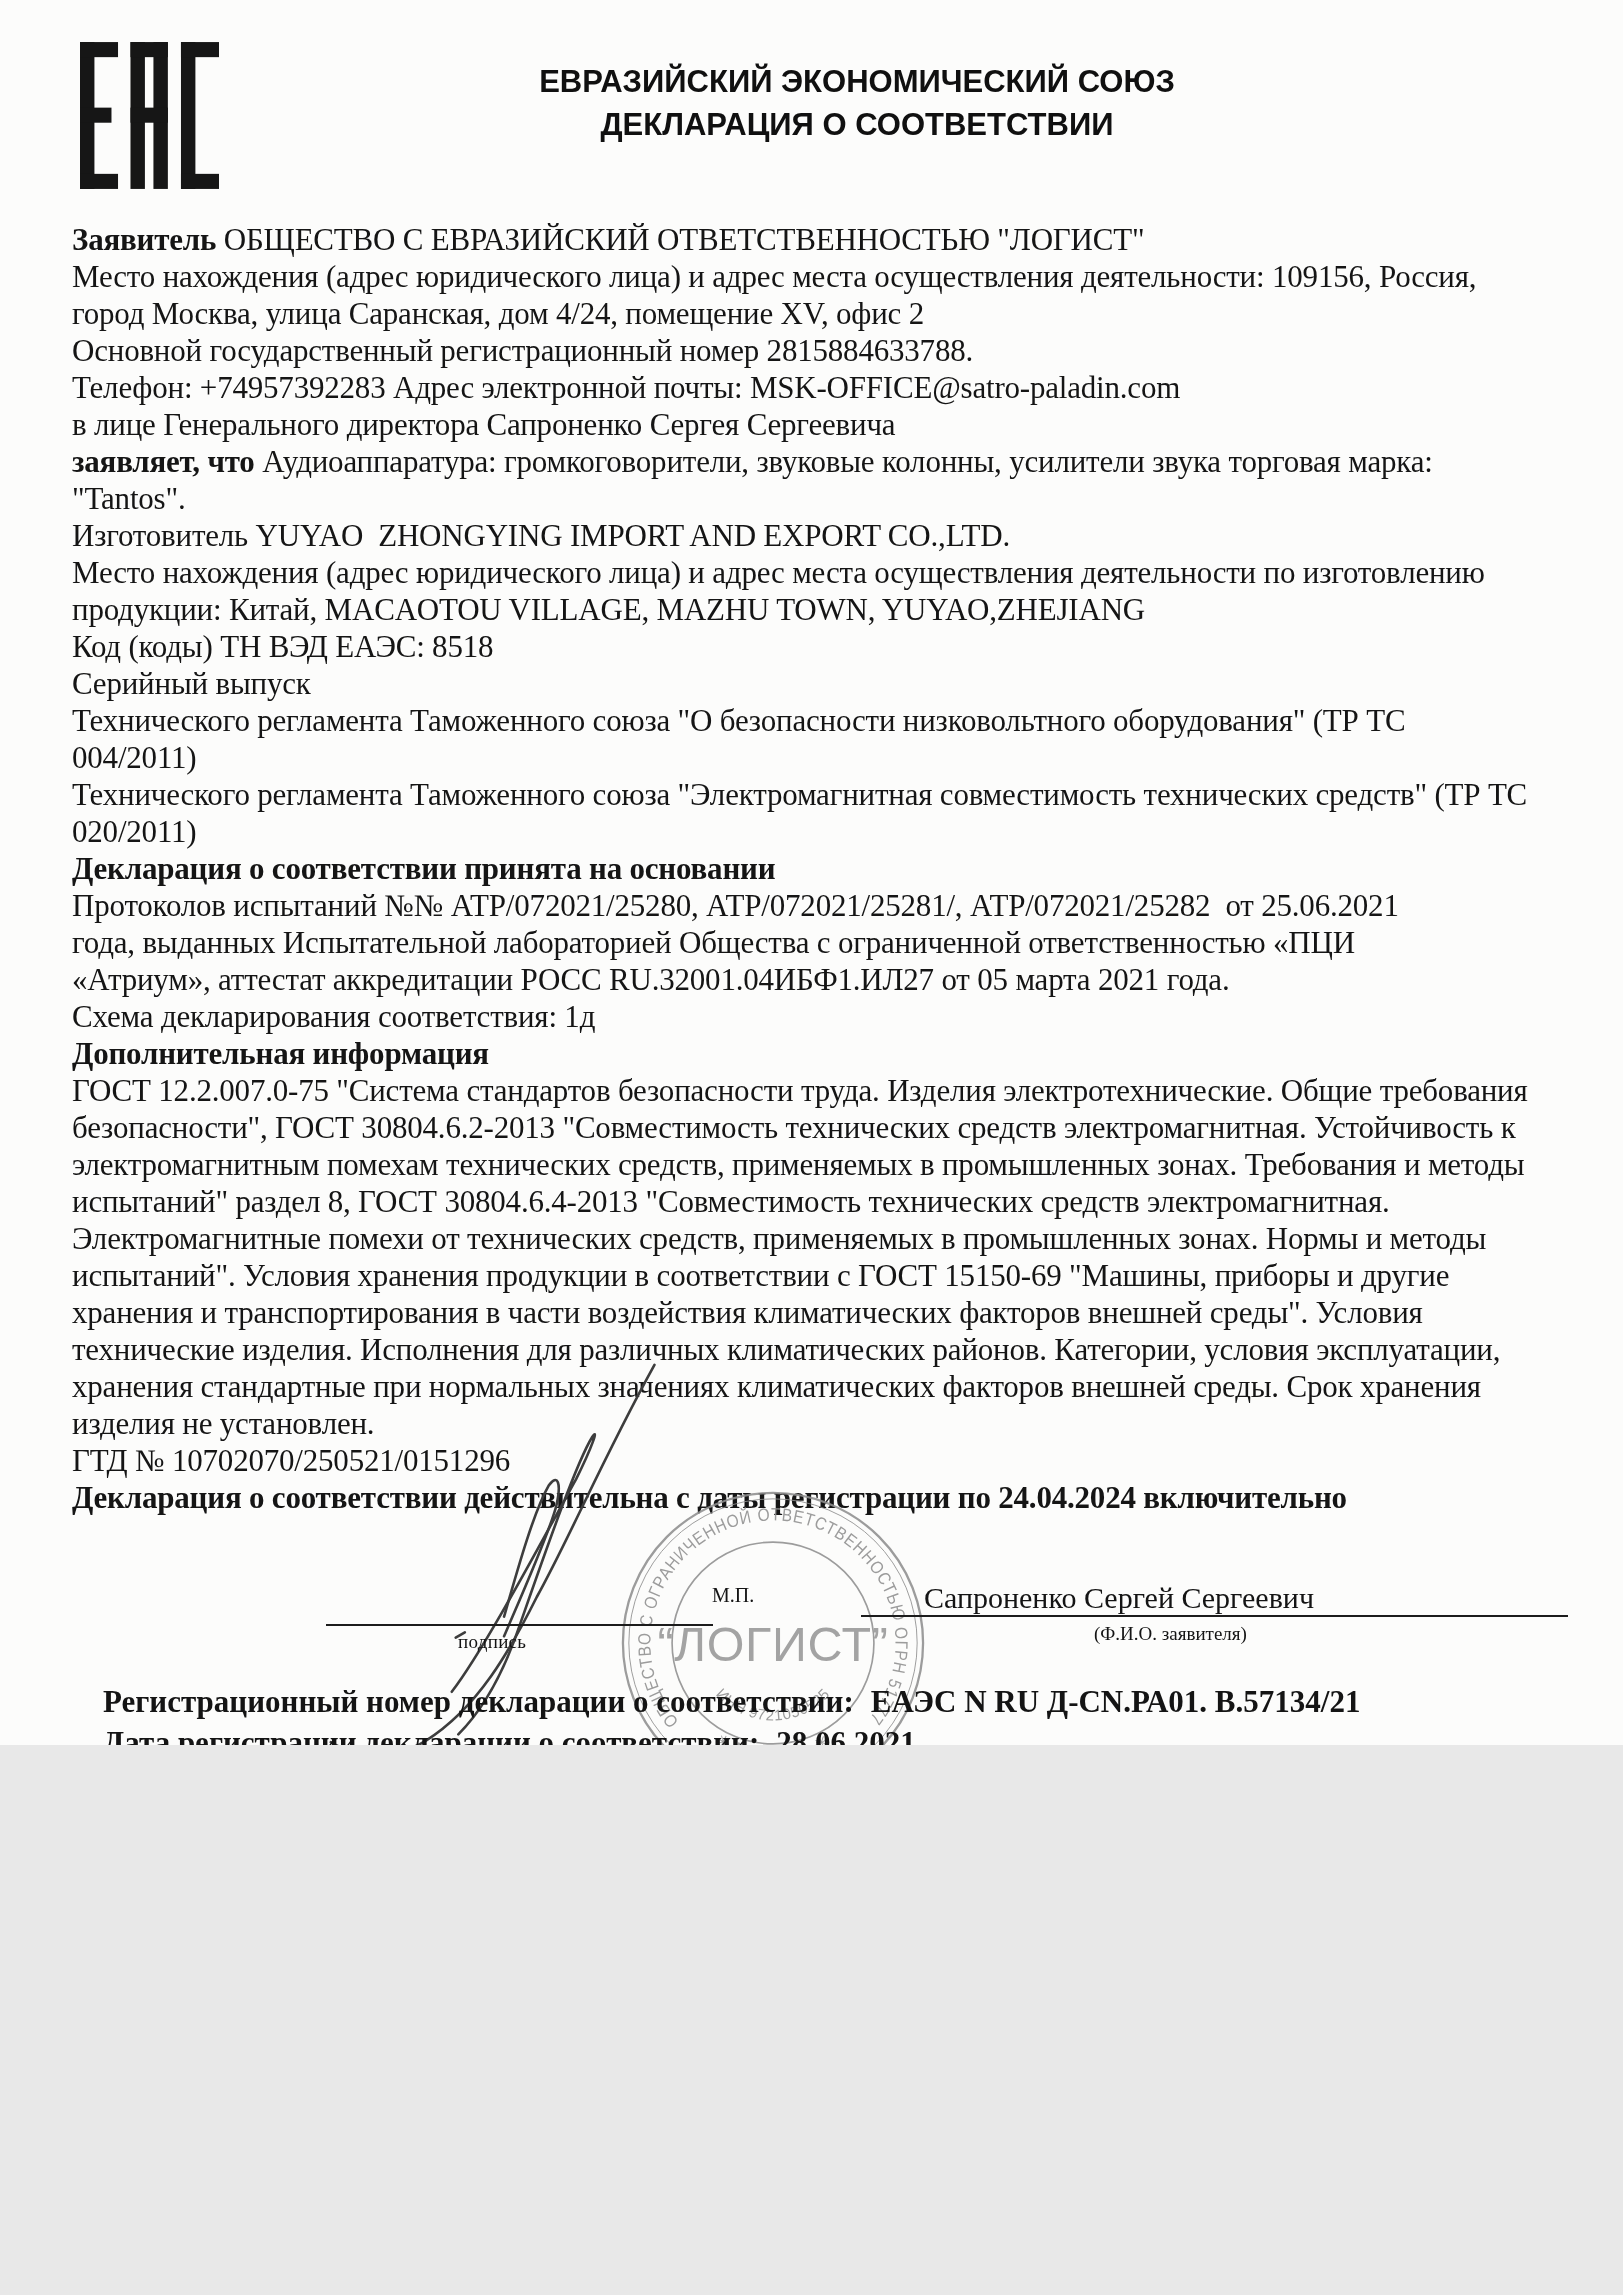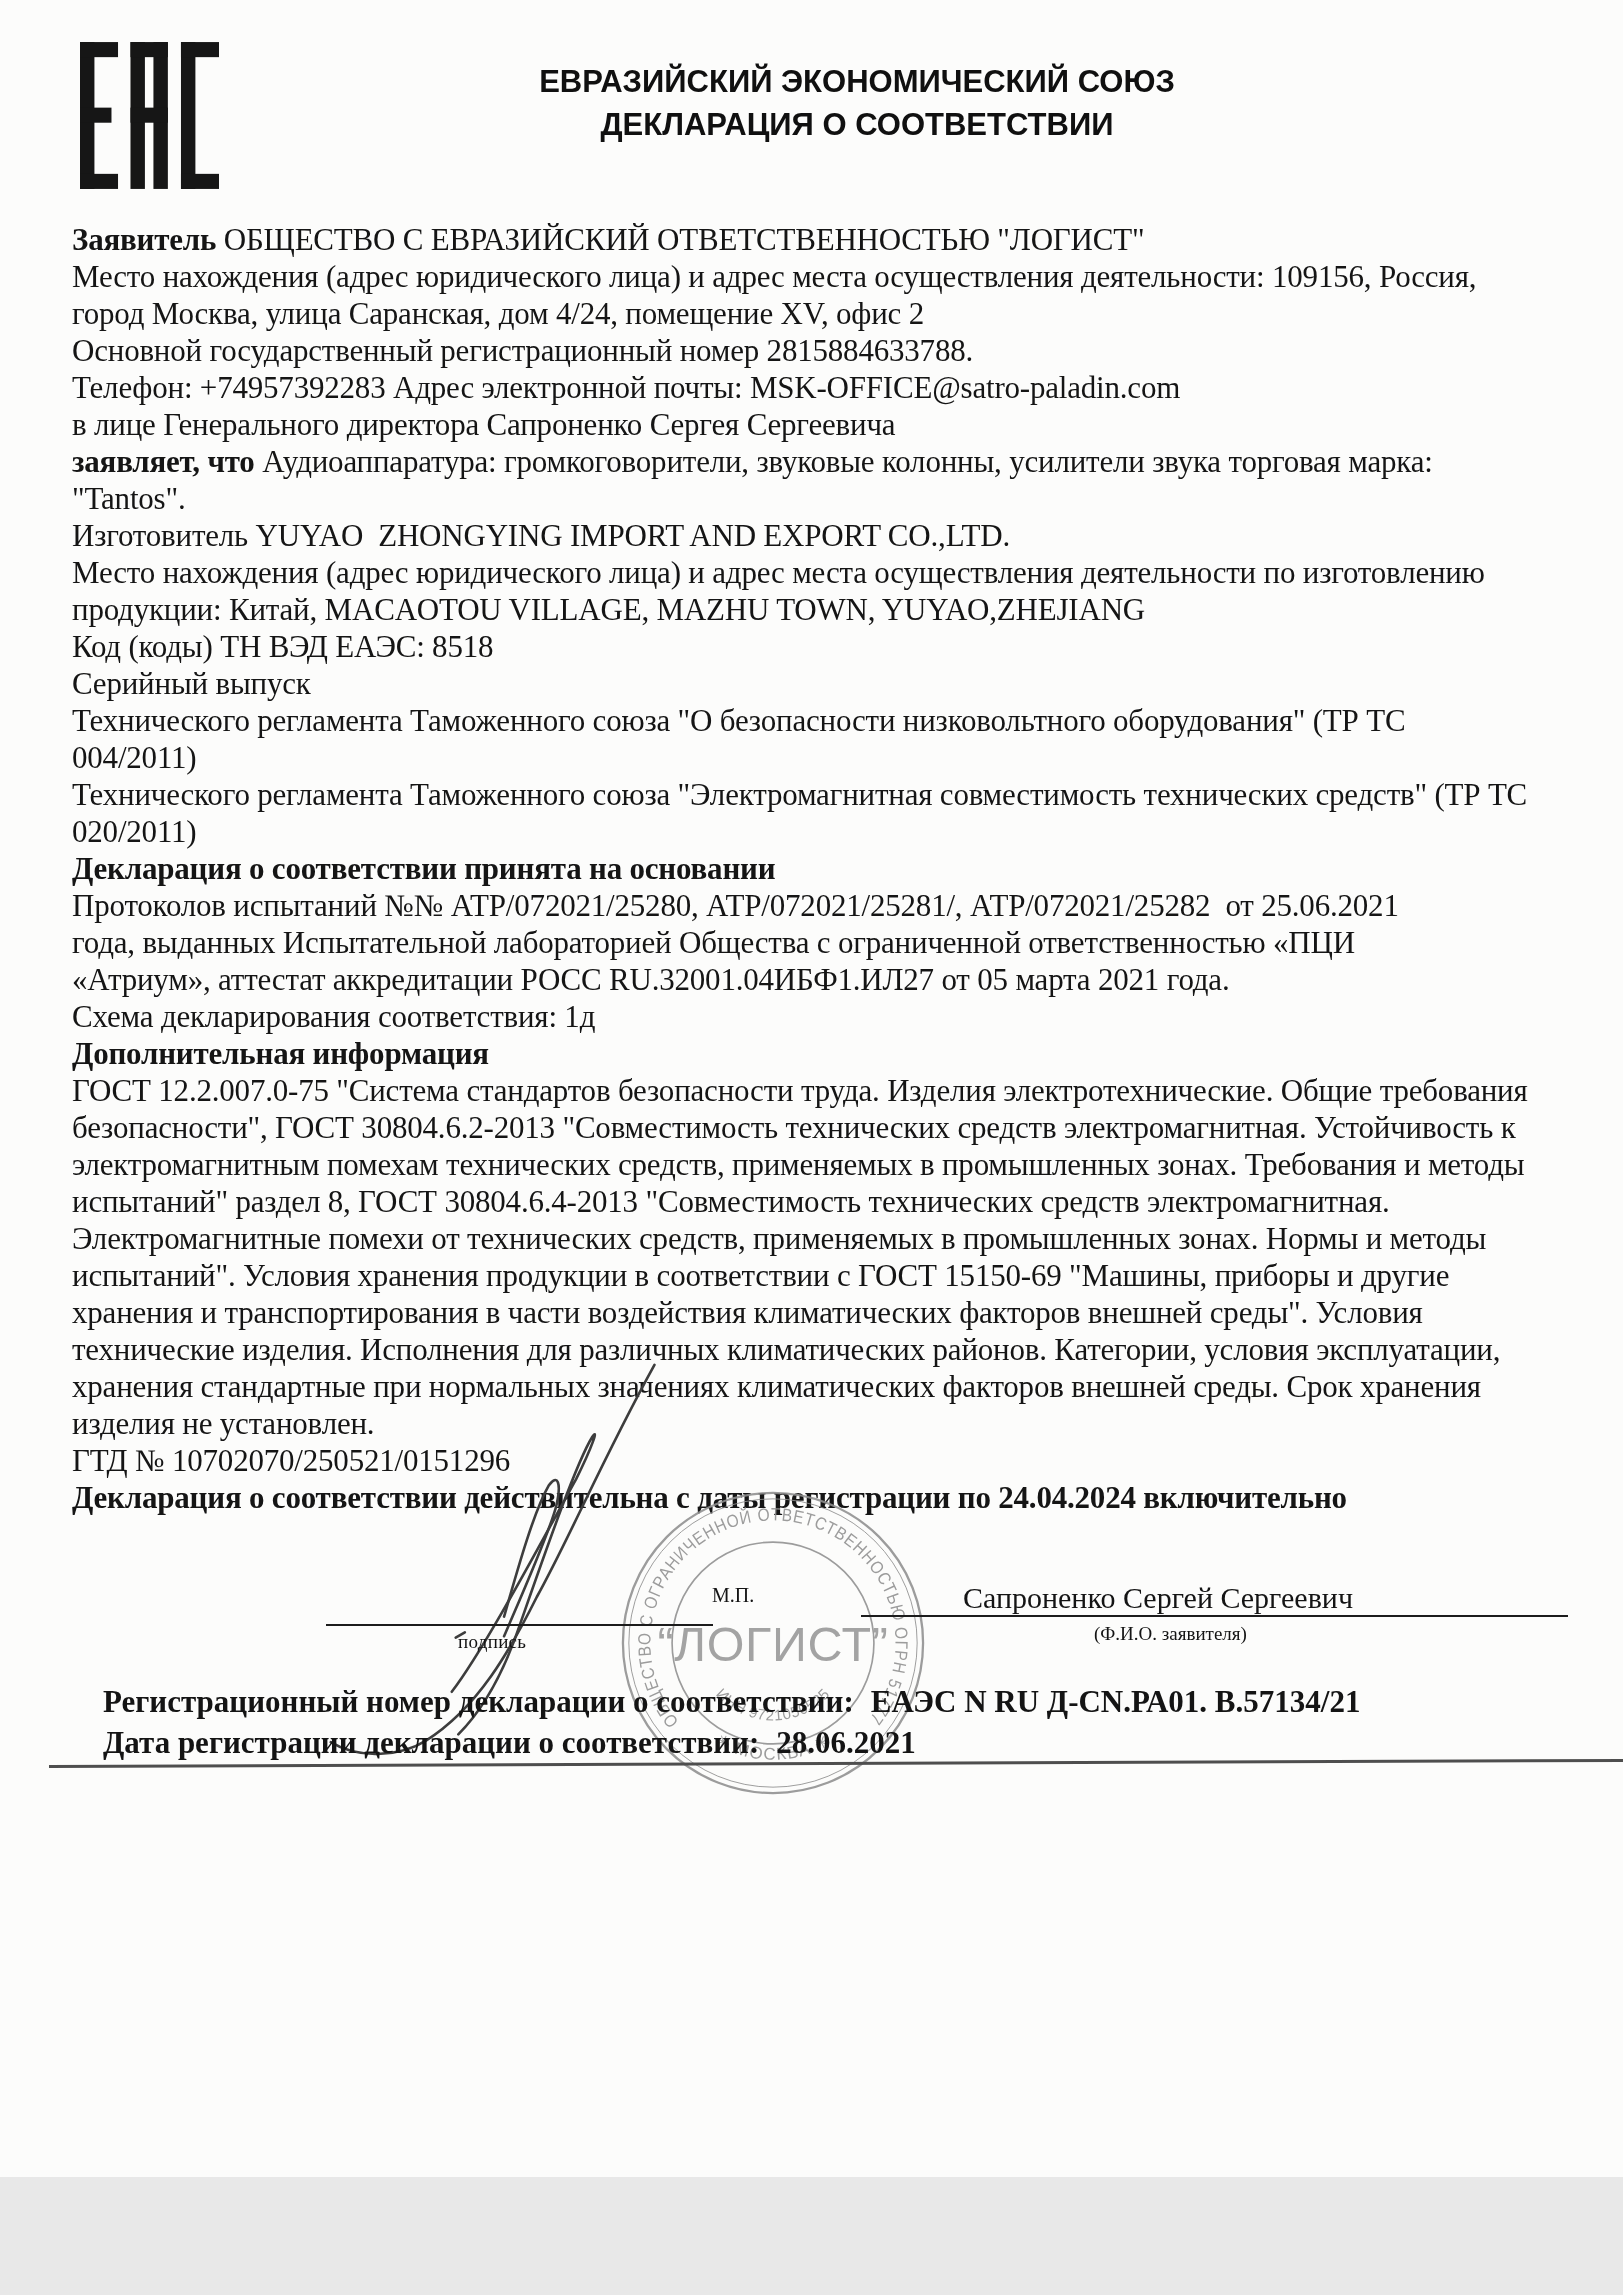--- a/index.html
+++ b/index.html
@@ -1,18 +1,18 @@
 <!DOCTYPE html>
 <html style="font-size:10.5px"><head>
 <meta charset="utf-8">
 <style>
   html,body{margin:0;padding:0;background:#e8e8e8;}
   #page{
     position:relative;
-    width:1623px;height:2177px;
+    width:1623px;height:1745px;
     background:#fcfcfb;
     font-family:"Liberation Serif","DejaVu Serif",serif;
     color:#141414;
     overflow:hidden;
   }
   
   #eac-logo{position:absolute;left:80px;top:42px;width:139px;height:147px;}
   
   #header{
     position:absolute;left:484px;top:60px;width:746px;
@@ -23,21 +23,21 @@
   
   #body-block{position:absolute;left:72px;top:221px;width:1499px;}
   .ln{
     font-size:31px;line-height:37px;letter-spacing:-0.2px;
     white-space:pre;color:#151515;
   }
   .b{font-weight:bold;}
   
   .abs{position:absolute;}
   #mp-label{left:712px;top:1584px;font-size:20px;}
-  #signer-name{left:963px;top:1581px;font-size:30px;}
+  #signer-name{left:924px;top:1581px;font-size:30px;}
   #sig-line-left{left:326px;top:1624px;width:387px;border-top:2.6px solid #1c1c1c;height:0;}
   #sig-line-right{left:861px;top:1615px;width:707px;border-top:2.6px solid #1c1c1c;height:0;}
   #sig-caption{left:458px;top:1631px;font-size:19px;letter-spacing:0.3px;}
   #fio-caption{left:1094px;top:1623px;font-size:19px;}
   #reg-number-line{left:72px;top:1648px;font-size:31px;font-weight:bold;white-space:pre;}
   #reg-date-line{left:72px;top:1689px;font-size:31px;font-weight:bold;white-space:pre;}
   .gap{display:inline-block;width:17px;}
   #scan-line{left:49px;top:1762px;width:1574px;height:3.3px;background:#4e4e4e;transform:rotate(-0.22deg);}
   
   #stamp{left:619px;top:1489px;width:308px;height:308px;opacity:.88;}

